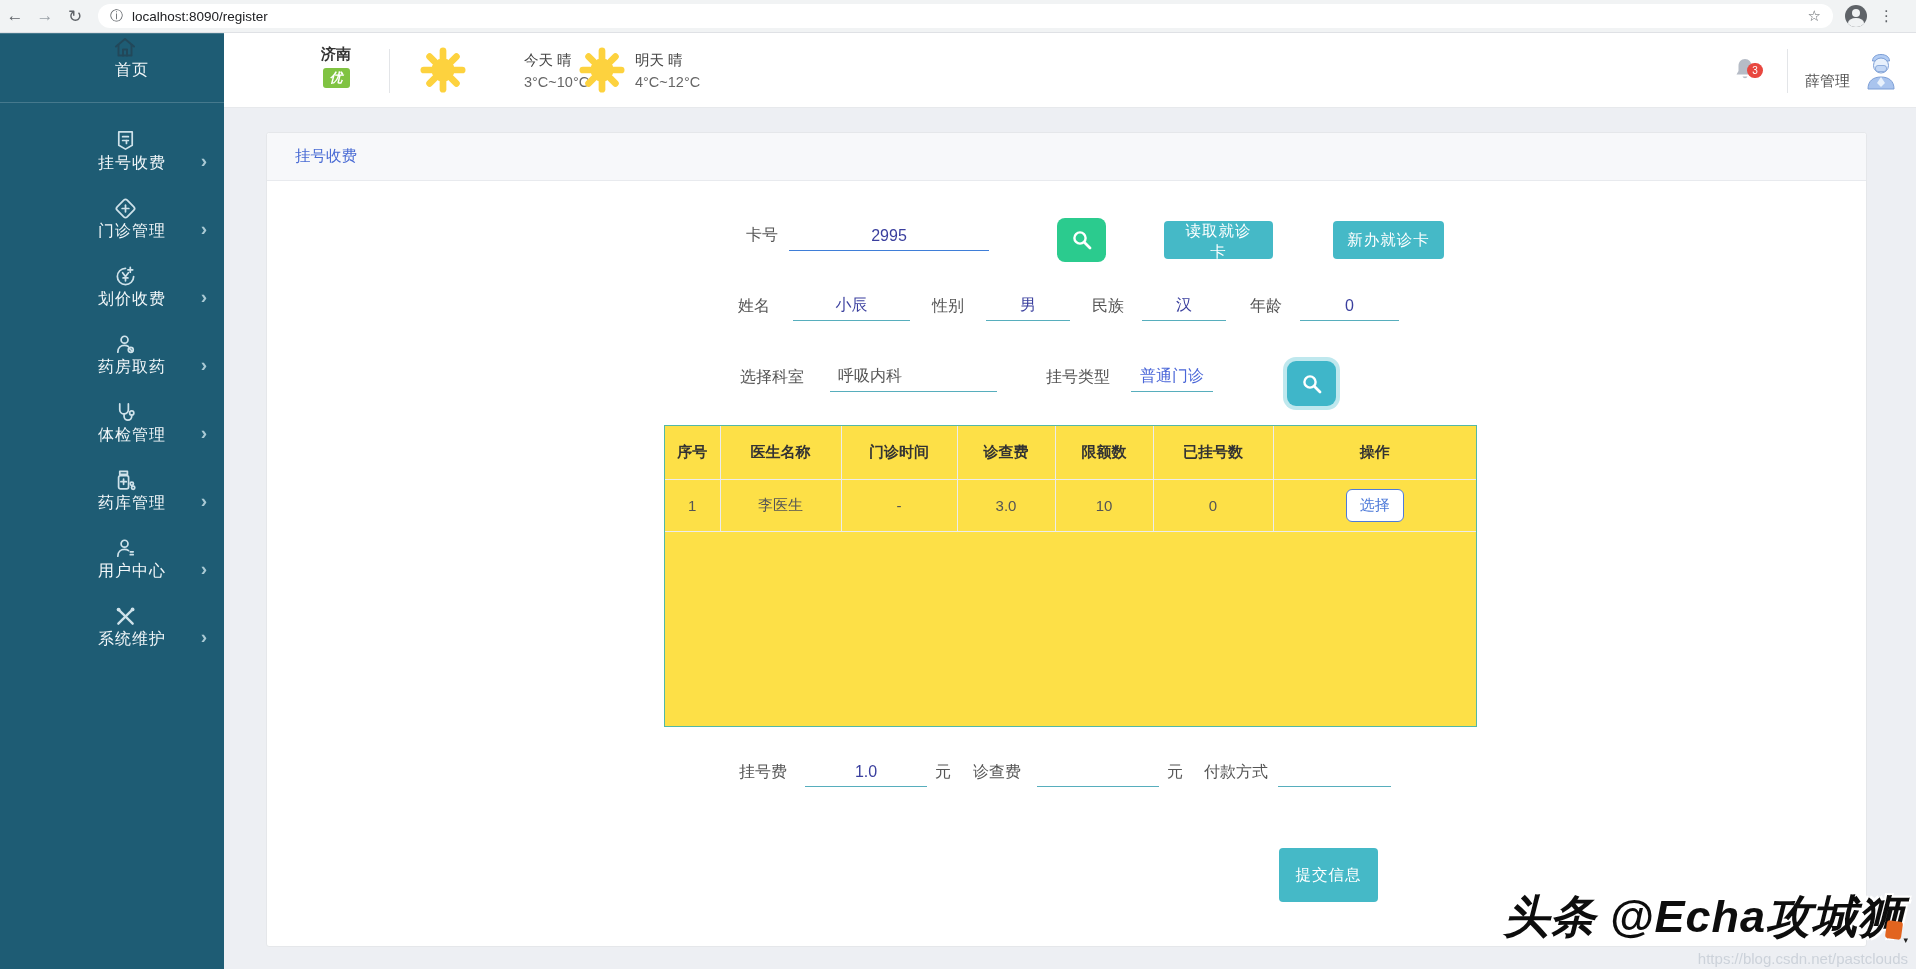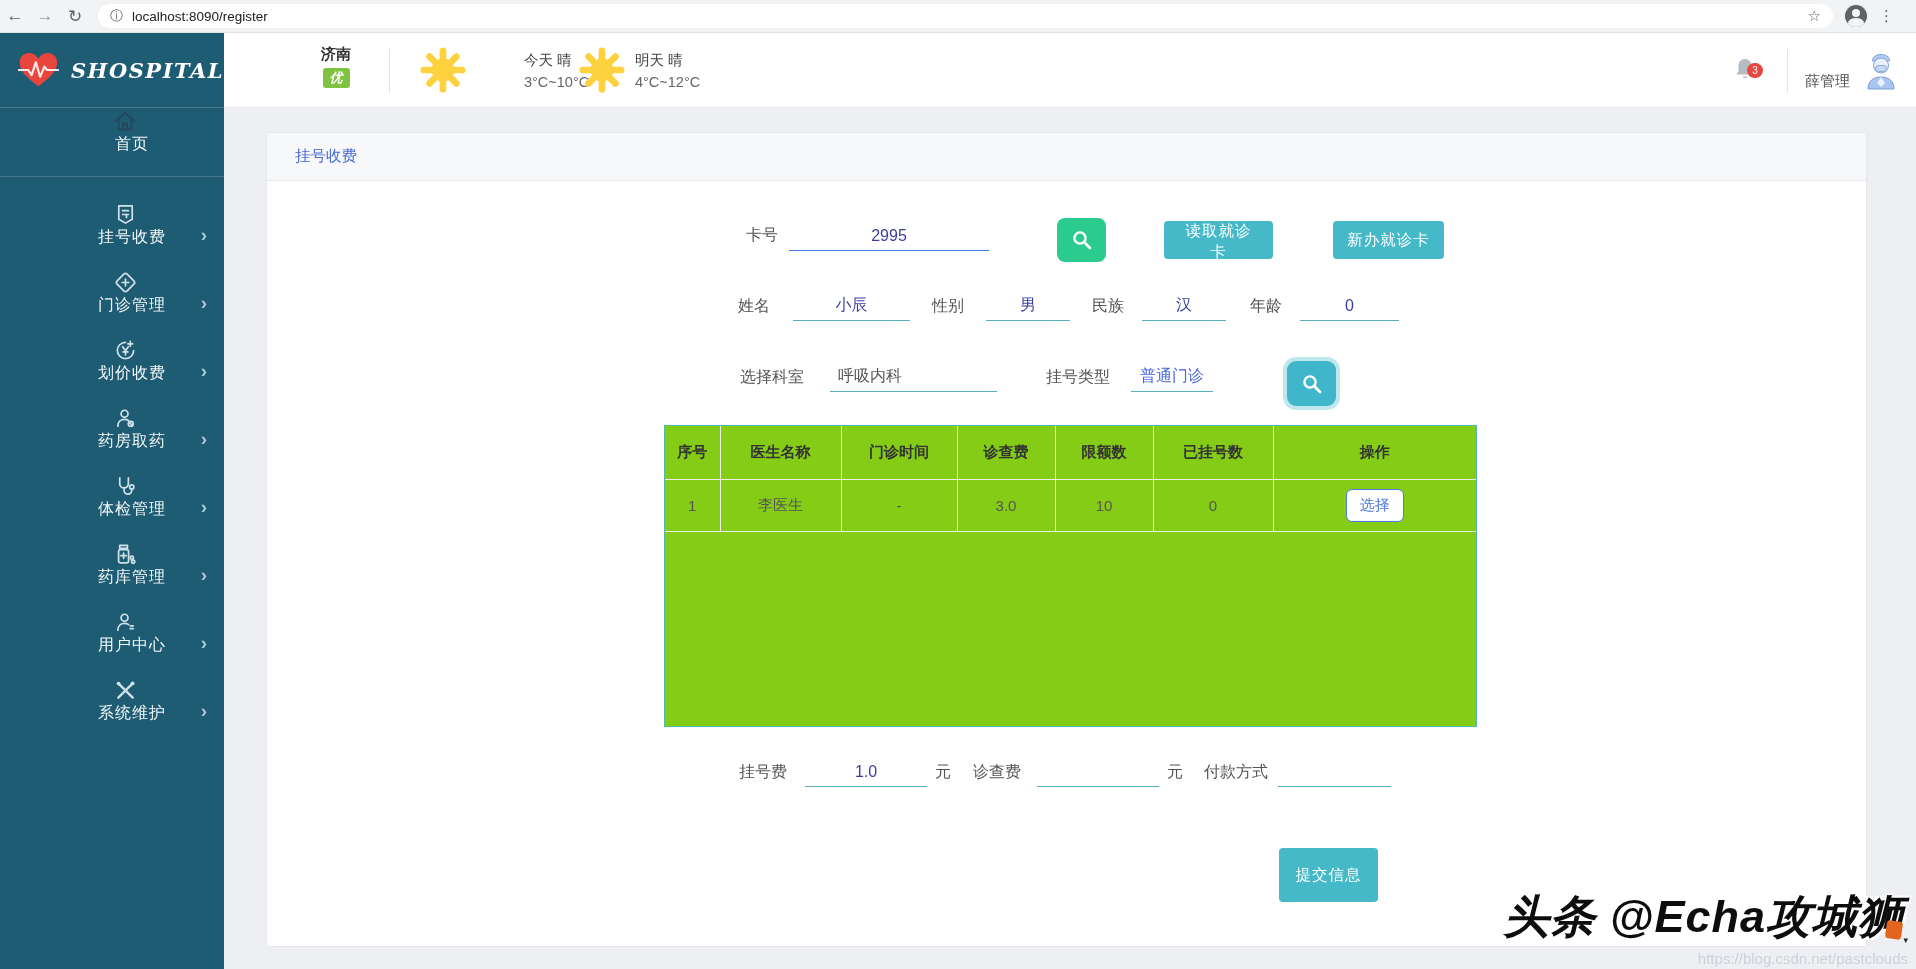--- a/index.html
+++ b/index.html
@@ -77,21 +77,21 @@
 
   .btn-green { position:absolute; width:49px; height:44px; background:#2bcb8e; border:none;
     border-radius:8px; cursor:pointer; display:flex; align-items:center; justify-content:center; }
   .btn-teal { position:absolute; height:38px; background:#45b9c7; color:#fff; border:none;
     border-radius:4px; font-size:15.5px; cursor:pointer; padding:0 14px; letter-spacing:1px; }
   .btn-teal-search { position:absolute; width:49px; height:45px; background:#3fb6c9; border:none;
     border-radius:9px; cursor:pointer; display:flex; align-items:center; justify-content:center;
     box-shadow:0 0 0 4px #bfe8ee; }
 
   .doc-table { position:absolute; left:397px; top:244px; width:813px; height:302px;
-    border:1px solid #53b8a6; background:#84cc16; }
+    border:1px solid #53b8a6; background:#fde047; }
   .doc-table table { width:100%; border-collapse:collapse; table-layout:fixed; }
   .doc-table th { font-size:15px; color:#333; font-weight:700; height:53px;
     border-right:1px solid #ececec; border-bottom:1px solid #ececec; }
   .doc-table td { font-size:15px; color:#555; text-align:center; height:52px;
     border-right:1px solid #ececec; border-bottom:1px solid #ececec; }
   .doc-table th:last-child, .doc-table td:last-child { border-right:none; }
   .btn-select { border:1px solid #4f7bd9; color:#4f7bd9; background:#fff; border-radius:6px;
     font-size:15px; padding:6px 13px; cursor:pointer; }
   .btn-submit { position:absolute; left:1012px; top:667px; width:99px; height:54px; background:#45b9c7;
     color:#fff; border:none; border-radius:4px; font-size:15.5px; cursor:pointer; letter-spacing:1px; }
@@ -117,27 +117,20 @@
   <div class="urlpill">
     <span class="info">ⓘ</span>
     <span class="url">localhost:8090/register</span>
     <span class="star">☆</span>
   </div>
   <span class="profile"></span>
   <span class="dots">⋮</span>
 </div>
 
 <div class="sidebar">
-  <div class="side-logo">
-    <svg class="logo-heart" viewBox="0 0 48 42">
-      <path d="M24 40 C10 30 2 22 2 12 C2 5 7 1 13 1 C18 1 22 4 24 8 C26 4 30 1 35 1 C41 1 46 5 46 12 C46 22 38 30 24 40Z" fill="#e8453c"></path>
-      <polyline points="1,21 12,21 16,27 21,12 26,29 31,17 34,21 47,21" fill="none" stroke="#f7e9e7" stroke-width="2.6" stroke-linejoin="round" stroke-linecap="round"></polyline>
-    </svg>
-    <span class="logo-text">SHOSPITAL</span>
-  </div>
   <div class="side-div"></div>
 
   <div class="nav-item home">
     <span class="nav-icon">
       <svg width="24" height="24" viewBox="0 0 24 24" fill="none" stroke="#22485a" stroke-width="2" stroke-linejoin="round" stroke-linecap="round">
         <path d="M3 11.5 L12 4 L21 11.5"></path>
           <path d="M5.5 10 V20.5 H18.5 V10"></path>
           <path d="M10 20.5 V14.5 H14 V20.5"></path>
       </svg>
     </span>

